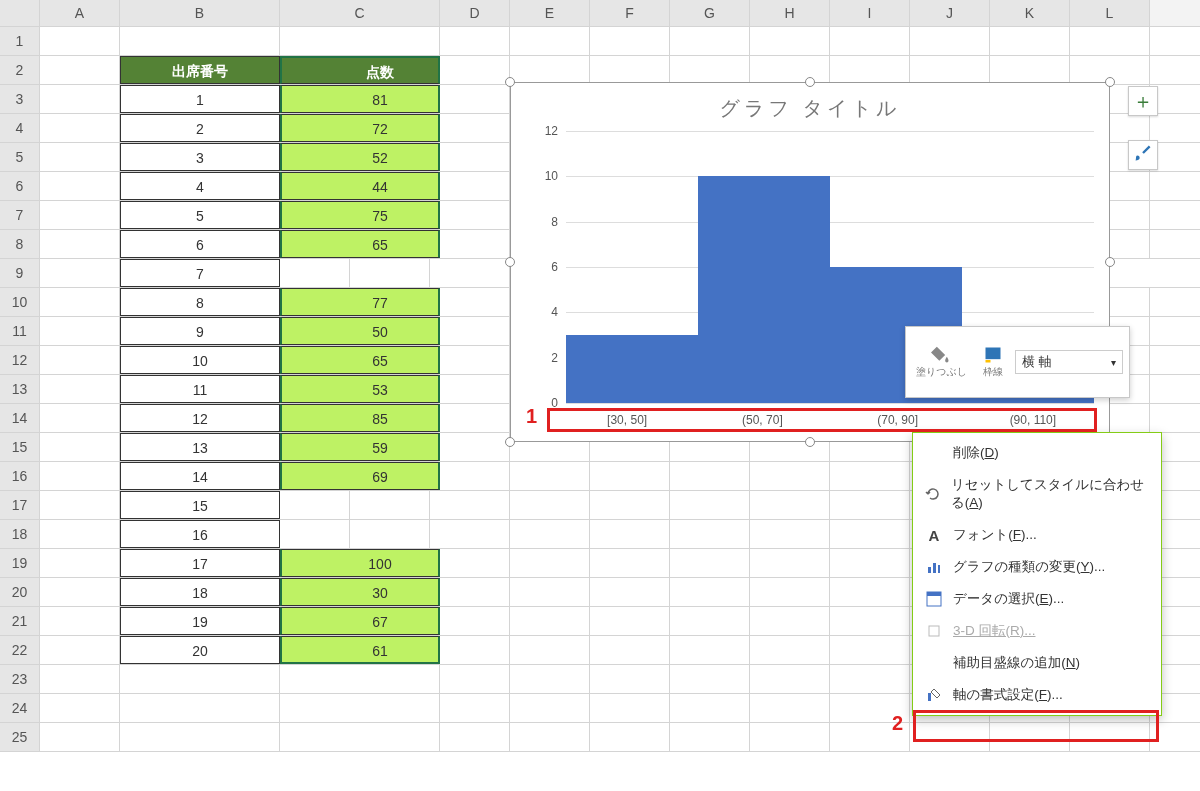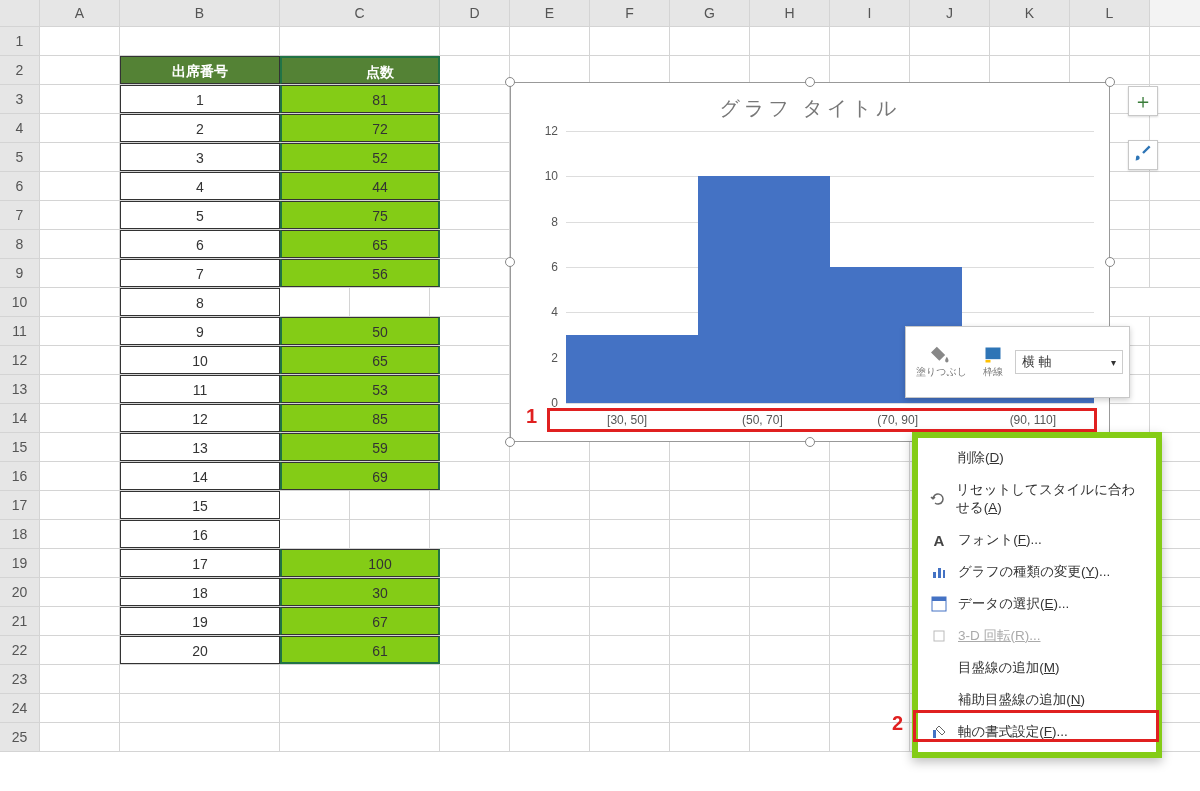--- a/index.html
+++ b/index.html
@@ -15,21 +15,21 @@
 
 
 .row { display:flex; height:29px; border-bottom:1px solid #d4d4d4; }
 .rownum { width:40px; text-align:center; line-height:28px; background:#e6e6e6; border-right:1px solid #d4d4d4; color:#555;}
 .cell { border-right: 1px solid #d4d4d4; line-height:28px; text-align:center; }
 .blank { background:#fff; }
 
 
 .thead-cell { background:#548235; color:#fff; font-weight:bold; border:1px solid #333; }
 .tcellB { border:1px solid #333; }
-.tcellC { background:#84cc16; border:1px solid #333; }
+.tcellC { background:#bef264; border:1px solid #333; }
 
 .sel-top { border-top:2px solid #217346 !important;}
 .sel-left { border-left:2px solid #217346 !important;}
 .sel-right { border-right:2px solid #217346 !important;padding-left:40px;}
 .sel-bottom { border-bottom:2px solid #217346 !important;}
 
 
 .chart-obj { position:absolute; left:510px; top:82px; width:600px; height:360px; background:#fff; border:1px solid #999;}
 .chart-handle{position:absolute;width:10px;height:10px;border:1px solid #888;background:#fff;border-radius:50%;}
 .h-nw{left:-6px;top:-6px}.h-ne{right:-6px;top:-6px}.h-sw{left:-6px;bottom:-6px}.h-se{right:-6px;bottom:-6px}
@@ -49,21 +49,21 @@
 .plus-icn{font-size:20px;color:#3a7d3a;}
 .brush-icn{font-size:18px;color:#2e75b6;}
 
 
 .mini-tb{position:absolute;left:905px;top:326px;width:225px;height:72px;background:#fff;border:1px solid #c8c8c8;box-shadow:0 2px 6px rgba(0,0,0,.2);display:flex;align-items:center;padding:4px 6px;gap:6px;}
 .mini-btn{display:flex;flex-direction:column;align-items:center;justify-content:center;font-size:10px;color:#777;padding:2px 4px;}
 .mini-btn svg{width:24px;height:20px;}
 .mini-sel{flex:1;border:1px solid #ccc;height:24px;padding:2px 6px;font-size:13px;display:flex;align-items:center;justify-content:space-between;}
 
 
-.ctx-menu{position:absolute;left:912px;top:432px;width:250px;background:#fff;border:6px solid #84cc16;box-shadow:0 4px 10px rgba(0,0,0,.25);padding:4px 0;}
+.ctx-menu{position:absolute;left:912px;top:432px;width:250px;background:#fff;border:1px solid #84cc16;box-shadow:0 4px 10px rgba(0,0,0,.25);padding:4px 0;}
 .ctx-item{display:flex;align-items:center;gap:10px;padding:7px 12px;font-size:13.5px;}
 .ctx-item.disabled{color:#aaa;text-decoration:underline;}
 .ctx-icn{width:18px;display:flex;justify-content:center;color:#444;}
 
 
 .callout-box{position:absolute;border:3px solid #e02020;}
 .callout-num{position:absolute;color:#e02020;font-weight:bold;font-size:20px;}
 
 .underline-hotkey{text-decoration:underline;}
 </style>
@@ -206,35 +206,35 @@
         <div class="cell colH blank"></div>
         <div class="cell colI blank"></div>
         <div class="cell colJ blank"></div>
         <div class="cell colK blank"></div>
         <div class="cell colL blank"></div>
       </div>
       <div class="row">
         <div class="rownum">9</div>
         <div class="cell colA blank"></div>
         <div class="cell colB tcellB">7</div>
-        <div class="cell colC tcellC sel-left sel-right">56</div>
         <div class="cell colD blank"></div>
         <div class="cell colE blank"></div>
         <div class="cell colF blank"></div>
         <div class="cell colG blank"></div>
         <div class="cell colH blank"></div>
         <div class="cell colI blank"></div>
         <div class="cell colJ blank"></div>
         <div class="cell colK blank"></div>
         <div class="cell colL blank"></div>
       </div>
       <div class="row">
         <div class="rownum">10</div>
         <div class="cell colA blank"></div>
         <div class="cell colB tcellB">8</div>
+        <div class="cell colC tcellC sel-left sel-right">77</div>
         <div class="cell colD blank"></div>
         <div class="cell colE blank"></div>
         <div class="cell colF blank"></div>
         <div class="cell colG blank"></div>
         <div class="cell colH blank"></div>
         <div class="cell colI blank"></div>
         <div class="cell colJ blank"></div>
         <div class="cell colK blank"></div>
         <div class="cell colL blank"></div>
       </div>
@@ -575,24 +575,20 @@
       <div class="ctx-item disabled">
         <span class="ctx-icn">
           <svg width="16" height="16" viewBox="0 0 16 16">
             <rect x="3" y="3" width="10" height="10" fill="none" stroke="#bbb"></rect>
           </svg>
         </span>
         <span>3-D 回転(<span class="underline-hotkey">R</span>)...</span>
       </div>
       <div class="ctx-item">
         <span class="ctx-icn"></span>
-        <span>目盛線の追加(<span class="underline-hotkey">M</span>)</span>
-      </div>
-      <div class="ctx-item">
-        <span class="ctx-icn"></span>
         <span>補助目盛線の追加(<span class="underline-hotkey">N</span>)</span>
       </div>
       <div class="ctx-item">
         <span class="ctx-icn">
           <svg width="16" height="16" viewBox="0 0 16 16">
             <rect x="2" y="6" width="3" height="8" fill="#4472c4"></rect>
             <path d="M8 2l6 6-3 3-6-6z" fill="none" stroke="#666"></path>
           </svg>
         </span>
         <span>軸の書式設定(<span class="underline-hotkey">F</span>)...</span>

